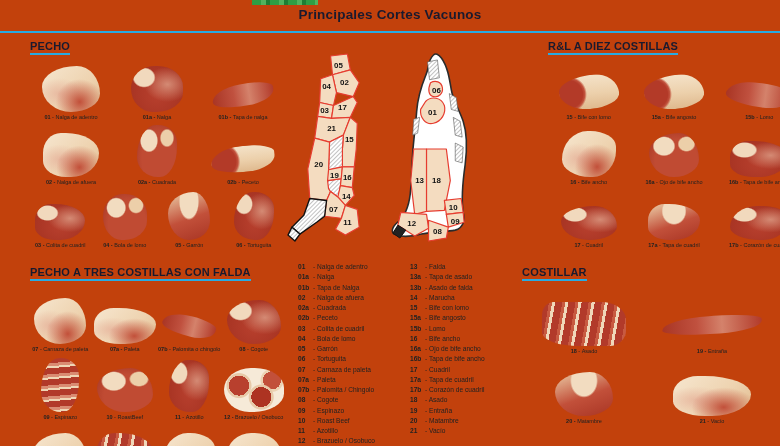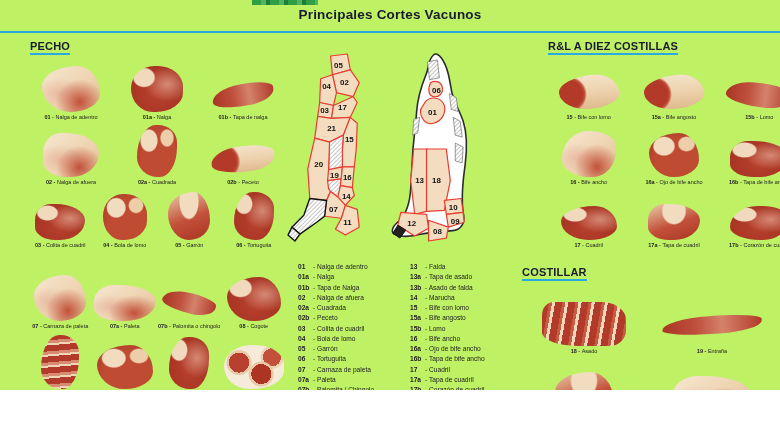--- a/index.html
+++ b/index.html
@@ -1,16 +1,16 @@
 <!DOCTYPE html>
 <html><head>
 <meta charset="utf-8">
 <style>
   html,body{margin:0;padding:0;background:#fff;}
-  #page{position:relative;width:780px;height:390px;background:#bef264;overflow:hidden;
+  #page{position:relative;width:780px;height:446px;background:#c2410c;overflow:hidden;
         font-family:"Liberation Sans",sans-serif;color:#1b1b30;}
   
   #logo-strip{position:absolute;left:252px;top:0;width:66px;height:5px;
       background:repeating-linear-gradient(90deg,#2f9e44 0 9px,#51b35e 9px 14px,#1e7e34 14px 18px);}
   #page-title{position:absolute;left:0;top:7px;width:100%;text-align:center;
       font-size:13.5px;font-weight:bold;letter-spacing:.2px;color:#1a1a2e;}
   #top-rule{position:absolute;left:0;top:31px;width:780px;height:2px;background:#29abe2;}
   
   .section{position:absolute;}
   .sec-title{display:inline-block;font-size:11px;font-weight:bold;color:#1a1a2e;
@@ -115,20 +115,21 @@
         <figcaption><b>05</b><span>Garrón</span></figcaption>
       </figure>
       <figure class="cut">
         <div class="meat p-red b3" style="width:40px;height:48px;"></div>
         <figcaption><b>06</b><span>Tortuguita</span></figcaption>
       </figure>
     </div>
   </div>
 
   <div class="section" style="left:28px;top:262px;width:258px;">
+    <h2 class="sec-title">PECHO A TRES COSTILLAS CON FALDA</h2>
     <div class="cut-row" style="height:64px;margin-top:4px;">
       <figure class="cut">
         <div class="meat p-pale b2" style="width:52px;height:46px;"></div>
         <figcaption><b>07</b><span>Carnaza de paleta</span></figcaption>
       </figure>
       <figure class="cut">
         <div class="meat p-pale b4" style="width:62px;height:36px;"></div>
         <figcaption><b>07a</b><span>Paleta</span></figcaption>
       </figure>
       <figure class="cut">

